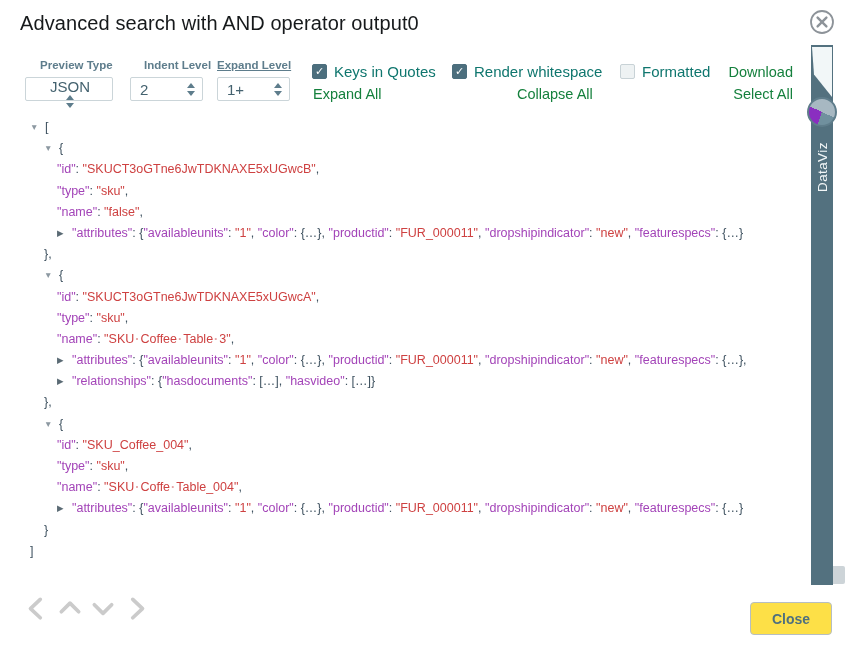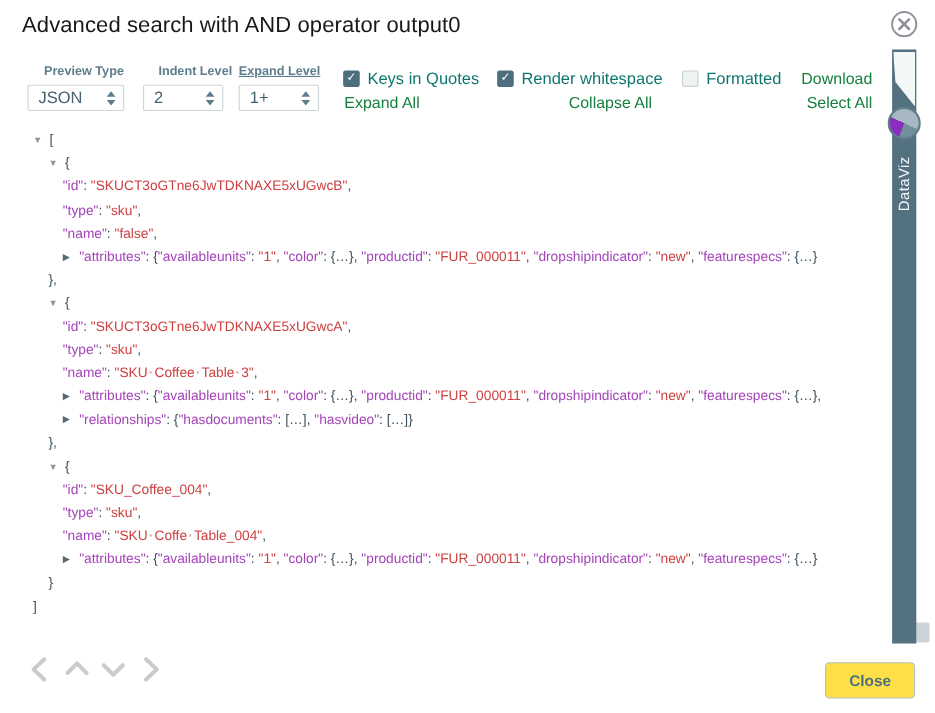--- a/index.html
+++ b/index.html
@@ -67,21 +67,21 @@
 
 <svg class="abs close-x" viewBox="0 0 26 26">
   <circle cx="13" cy="13" r="11" fill="none" stroke="#8d9399" stroke-width="1.8"></circle>
   <path d="M8.6 8.6 L17.4 17.4 M17.4 8.6 L8.6 17.4" stroke="#8d9399" stroke-width="2.4" stroke-linecap="round"></path>
 </svg>
 
 <div class="abs ctl-label" style="left:40px;">Preview Type</div>
 <div class="abs ctl-label" style="left:144px;text-align:right;">Indent Level</div>
 <div class="abs ctl-label" style="left:217px;text-decoration:underline;">Expand Level</div>
 
-<div class="abs sel" style="left:25px;width:88px;">
+<div class="abs sel" style="left:25px;width:88px;flex-direction:column;">
   <span>JSON</span>
   <span class="spin">
       <i class="up"></i>
       <i class="dn"></i>
     </span>
 </div>
 <div class="abs sel" style="left:130px;width:73px;">
   <span>2</span>
   <span class="spin">
       <i class="up"></i>

